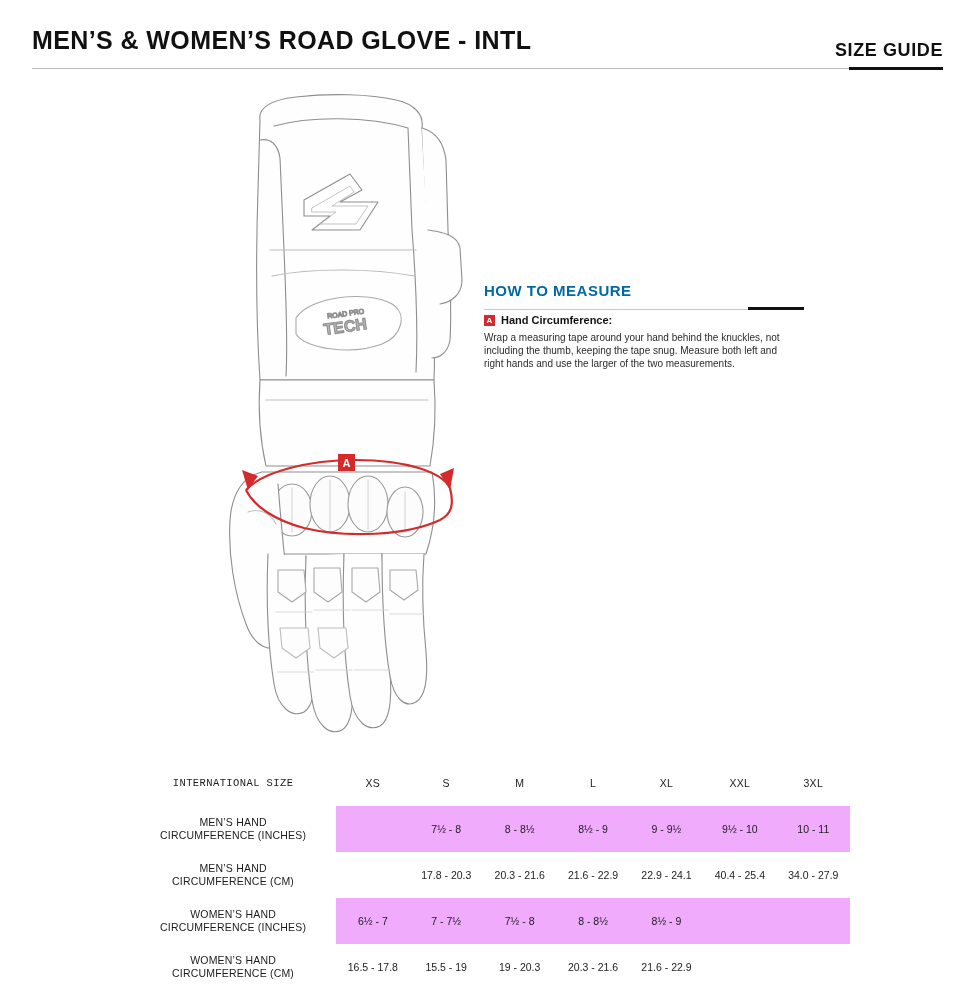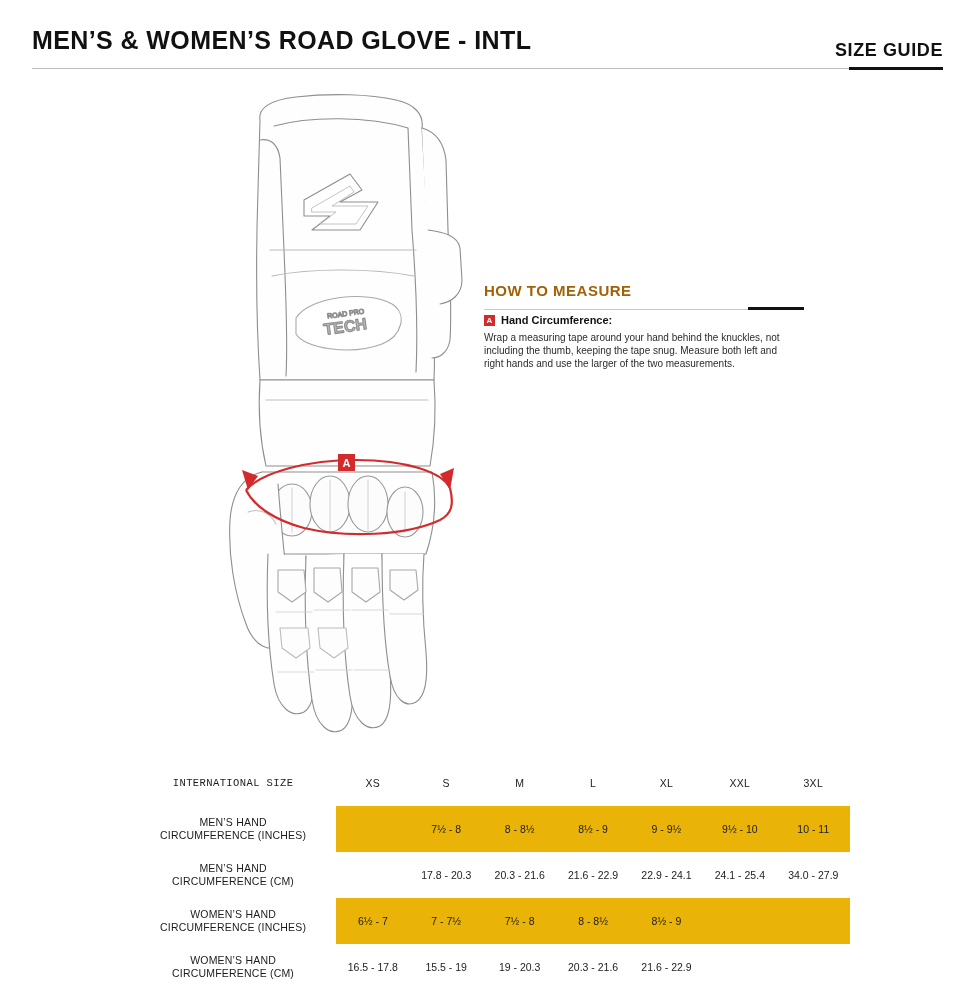--- a/index.html
+++ b/index.html
@@ -82,21 +82,21 @@
   .howto {
     position: absolute;
     left: 484px;
     top: 282px;
     width: 320px;
   }
   .howto-title {
     font-size: 15px;
     font-weight: bold;
     letter-spacing: 0.5px;
-    color: #a16207;
+    color: #0369a1;
     padding-bottom: 7px;
   }
   .howto-rule {
     position: relative;
     height: 3px;
     border-bottom: 1px solid #c9c9c9;
   }
   .howto-rule::after {
     content: "";
     position: absolute;
@@ -166,21 +166,21 @@
   }
   .lbl {
     text-align: right;
     padding-right: 12px;
     font-size: 10.5px;
     line-height: 13px;
     letter-spacing: 0.2px;
     color: #1c1c1c;
   }
   .row-head .lbl { letter-spacing: 0.4px; font-family: Liberation Mono, monospace; }
-  .shaded td { background: #eab308; }
+  .shaded td { background: #f0abfc; }
   .shaded td.lbl { background: #ffffff; }
   .zebra-none td { background: #ffffff; }
 </style>
 </head>
 <body>
 
 <div class="page">
 
   <div class="header">
     <div class="header-title">MEN’S &amp; WOMEN’S ROAD GLOVE - INTL</div>
@@ -316,21 +316,21 @@
         <tr class="zebra-none">
           <td class="lbl">
             <span>MEN’S HAND</span><br>
             <span>CIRCUMFERENCE (CM)</span>
           </td>
           <td></td>
           <td>17.8 - 20.3</td>
           <td>20.3 - 21.6</td>
           <td>21.6 - 22.9</td>
           <td>22.9 - 24.1</td>
-          <td>24.1 - 25.4</td>
+          <td>40.4 - 25.4</td>
           <td>34.0 - 27.9</td>
         </tr>
 
         <tr class="shaded">
           <td class="lbl">
             <span>WOMEN’S HAND</span><br>
             <span>CIRCUMFERENCE (INCHES)</span>
           </td>
           <td>6½ - 7</td>
           <td>7 - 7½</td>

